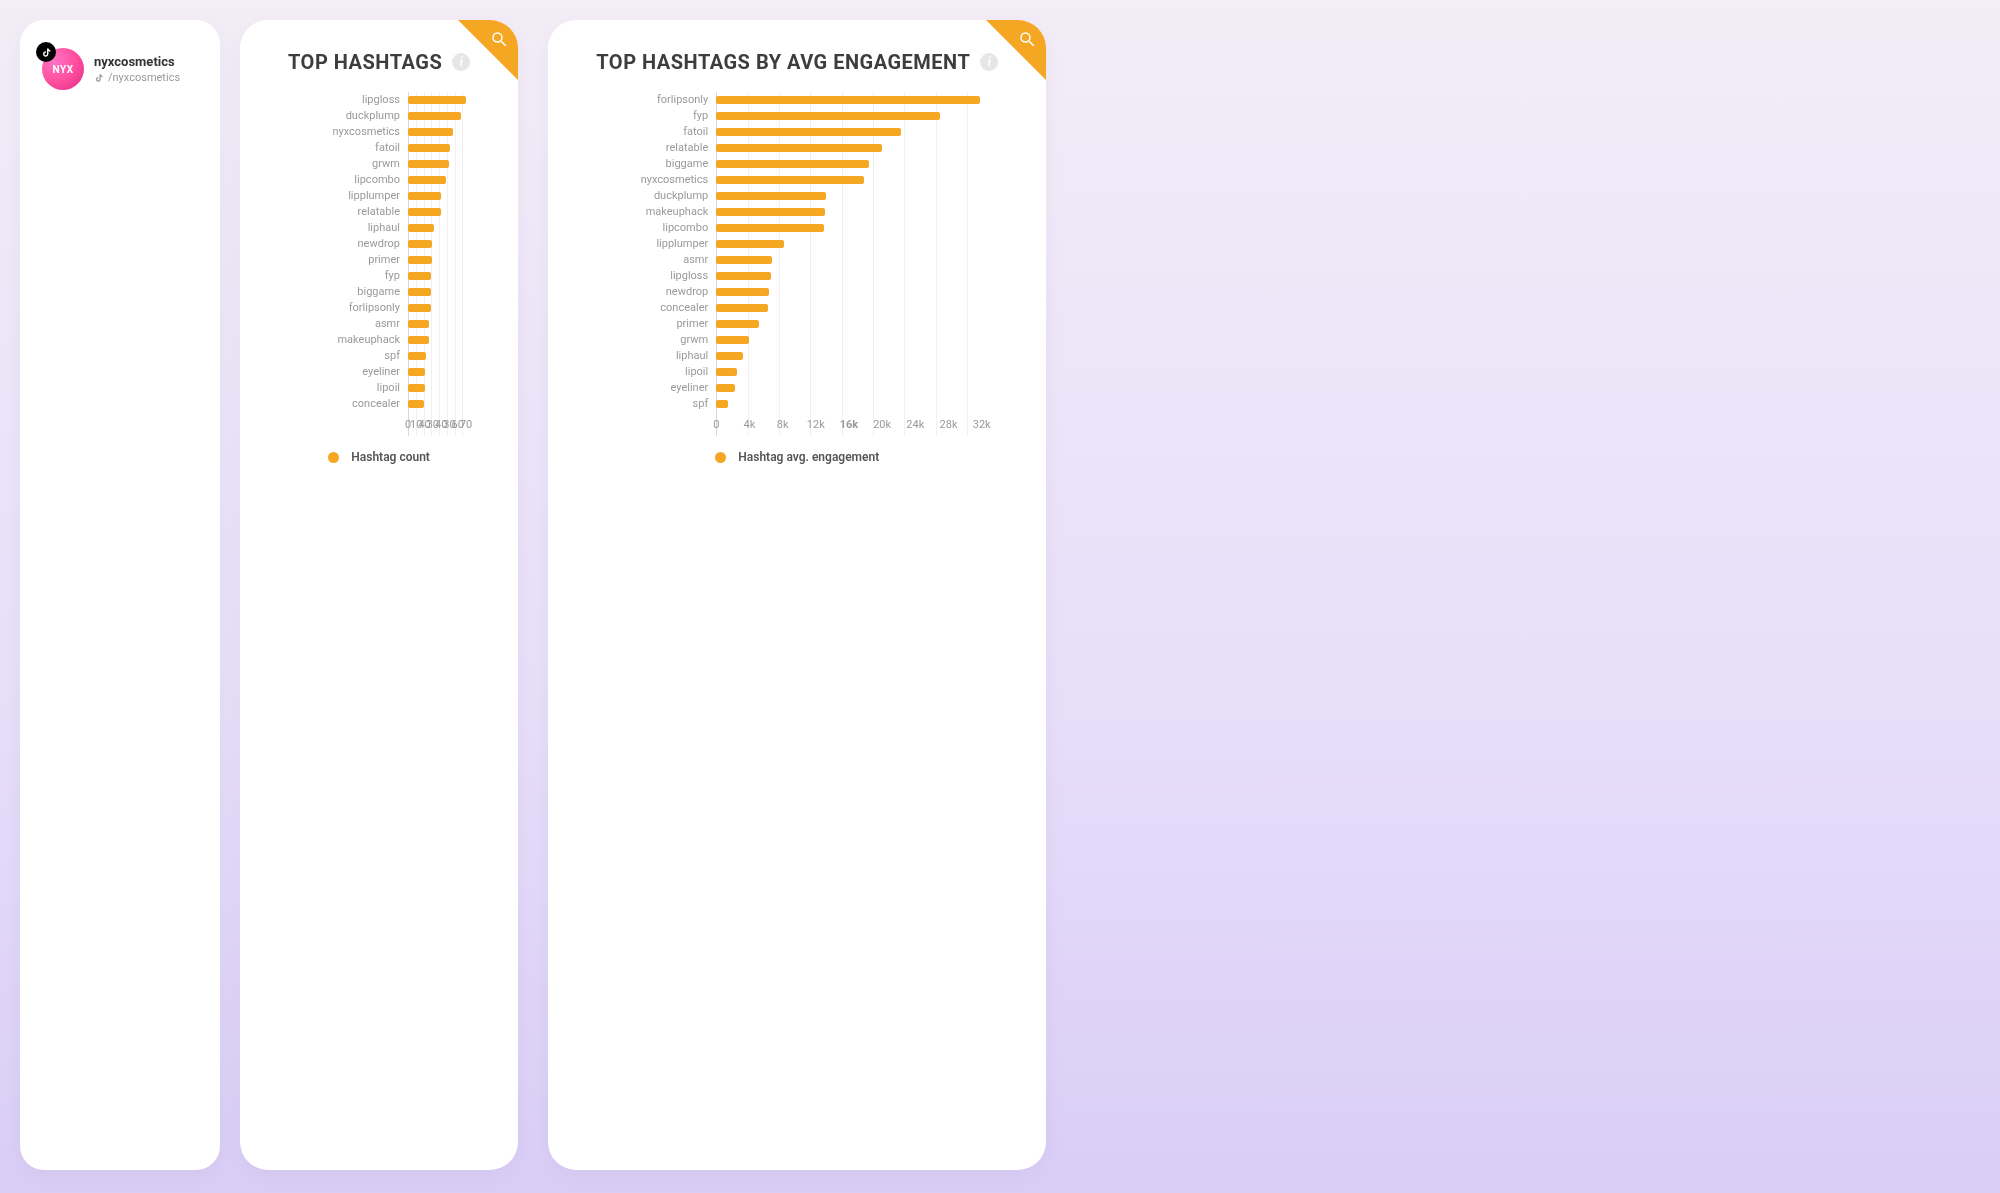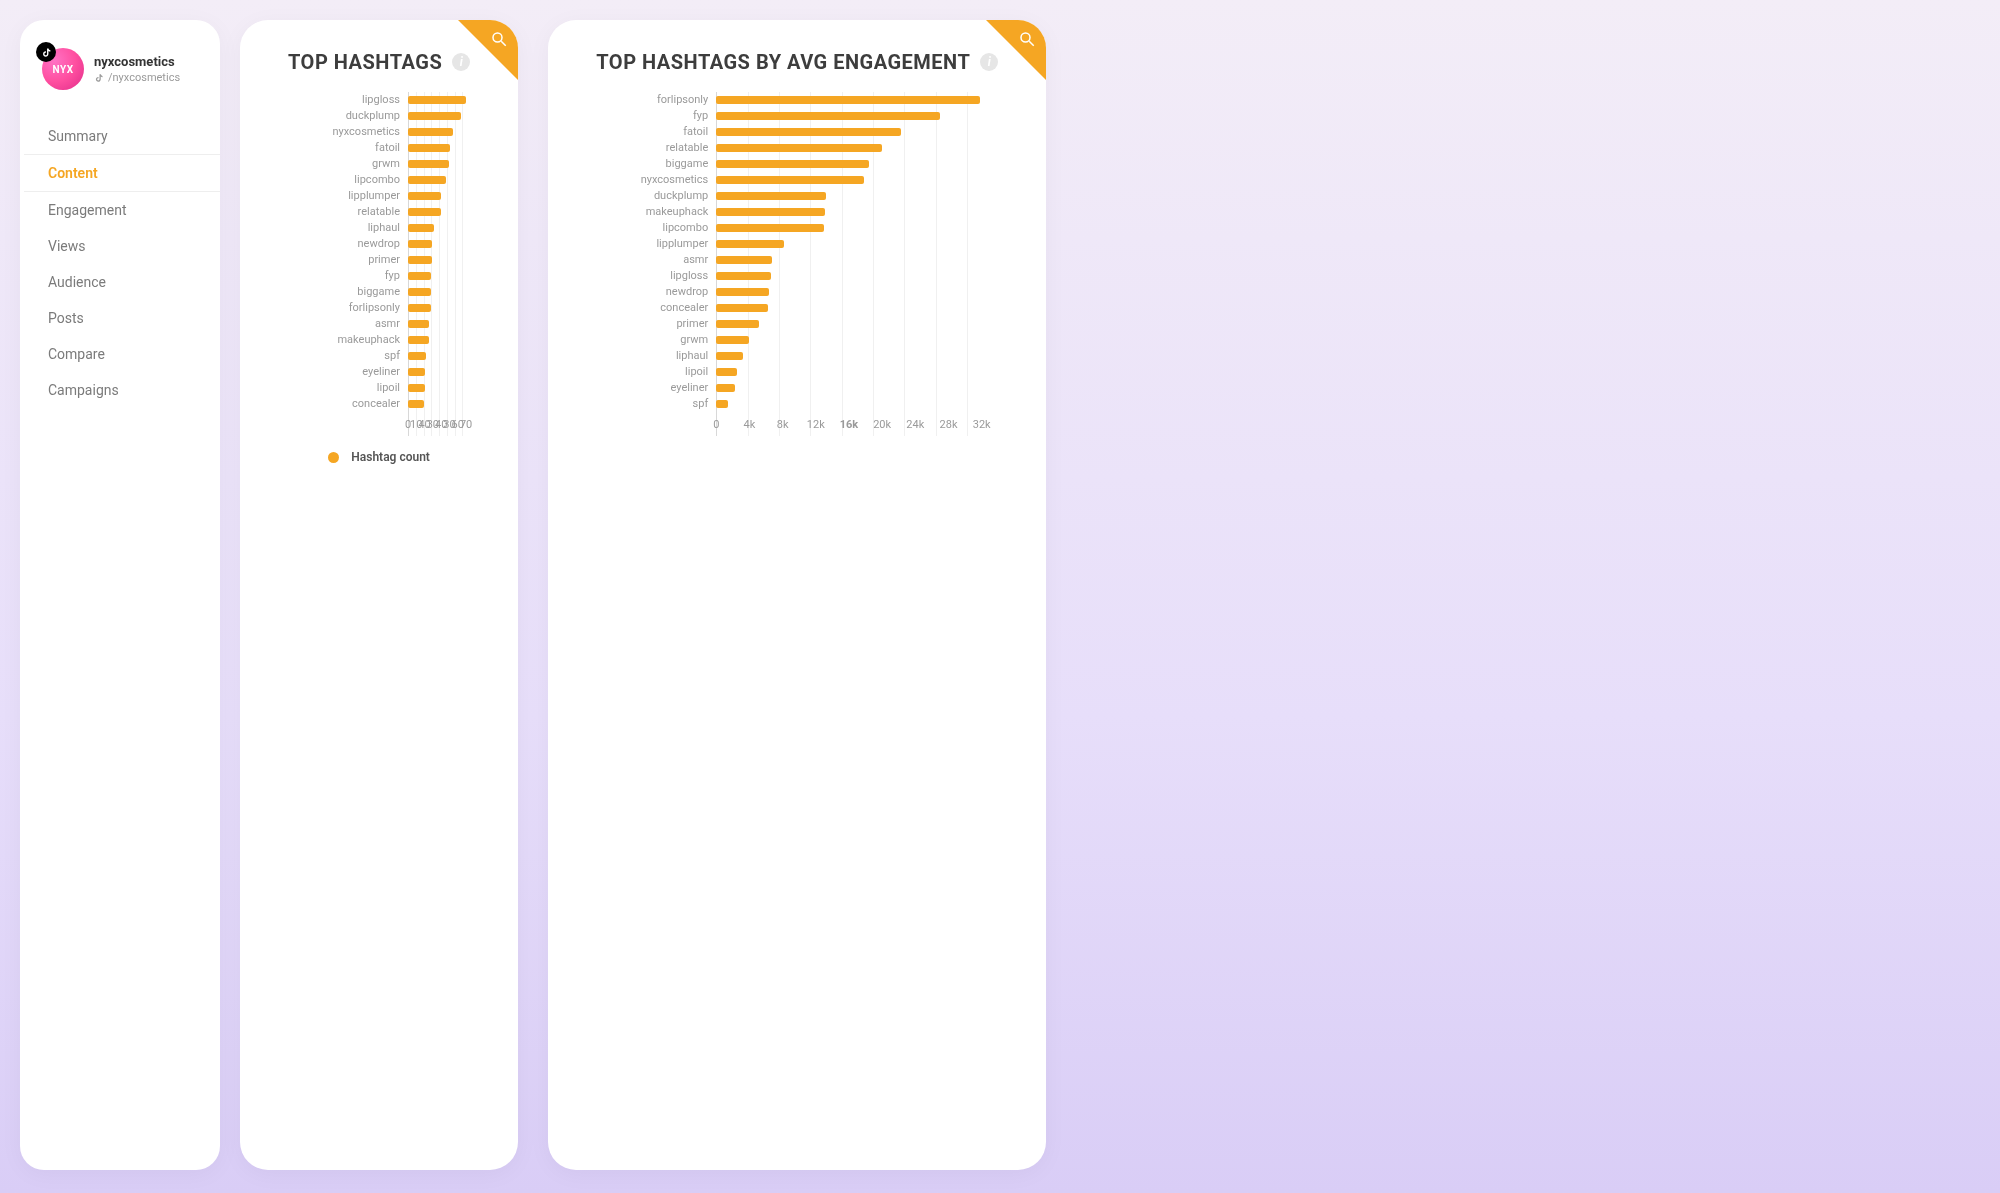--- a/index.html
+++ b/index.html
@@ -138,30 +138,20 @@
       <div class="profile-text">
         <span class="profile-name">nyxcosmetics</span>
         <span class="profile-handle">
           <svg viewBox="0 0 24 24">
               <path d="M16.5 3c.4 2.2 1.9 3.6 4 3.9v3c-1.6.1-3-.4-4.3-1.3v6.1c0 4-2.9 6.3-6 6.3-3 0-5.7-2.3-5.7-5.8 0-3.6 3-6 6.3-5.7v3.1c-1.6-.4-3.2.7-3.2 2.6 0 1.6 1.2 2.8 2.7 2.8 1.6 0 2.9-1.2 2.9-3.4V3h3.3z"></path>
             </svg>
           <span>/nyxcosmetics</span>
         </span>
       </div>
     </div>
-    <nav class="nav" id="nav">
-        <div class="nav-item">Summary</div>
-        <div class="nav-item active">Content</div>
-        <div class="nav-item">Engagement</div>
-        <div class="nav-item">Views</div>
-        <div class="nav-item">Audience</div>
-        <div class="nav-item">Posts</div>
-        <div class="nav-item">Compare</div>
-        <div class="nav-item">Campaigns</div>
-      </nav>
   </aside>
 
   <main class="main" id="main">
       <section class="card">
         <div class="card-corner"></div>
         <div class="card-corner-icon">
           <svg viewBox="0 0 24 24">
             <circle cx="10" cy="10" r="6"></circle>
             <line x1="15" y1="15" x2="21" y2="21"></line>
           </svg>
@@ -398,16 +388,20 @@
               <span class="x-tick" style="left: 23.529%;">8k</span>
               <span class="x-tick" style="left: 35.294%;">12k</span>
               <span class="x-tick" style="left: 47.059%; font-weight: bold;">16k</span>
               <span class="x-tick" style="left: 58.824%;">20k</span>
               <span class="x-tick" style="left: 70.588%;">24k</span>
               <span class="x-tick" style="left: 82.353%;">28k</span>
               <span class="x-tick" style="left: 94.118%;">32k</span>
             </div>
           </div>
         </div>
+        <div class="legend">
+          <span class="legend-dot"></span>
+          <span>Hashtag avg. engagement</span>
+        </div>
       </section>
     </main>
 
 </div>
 
 </body></html>

